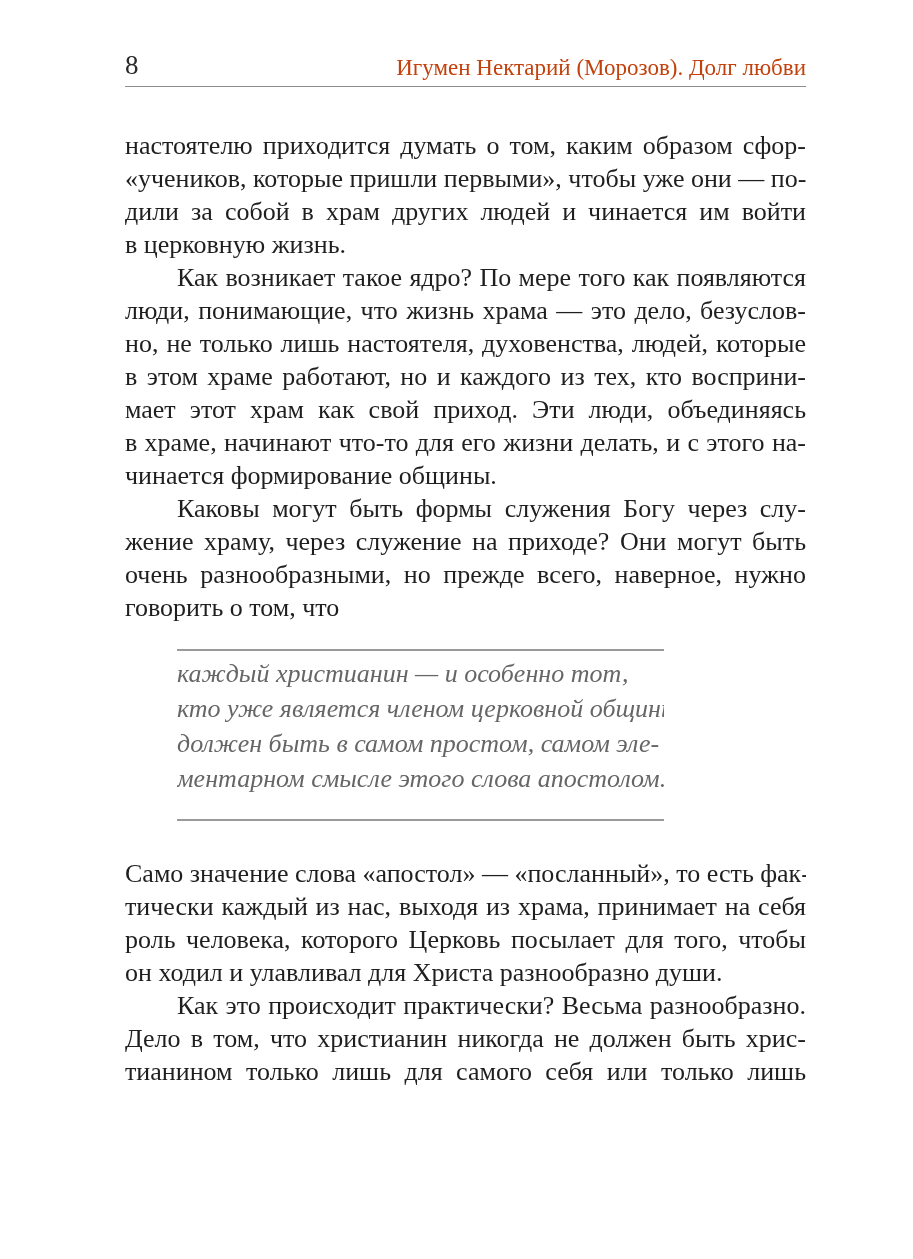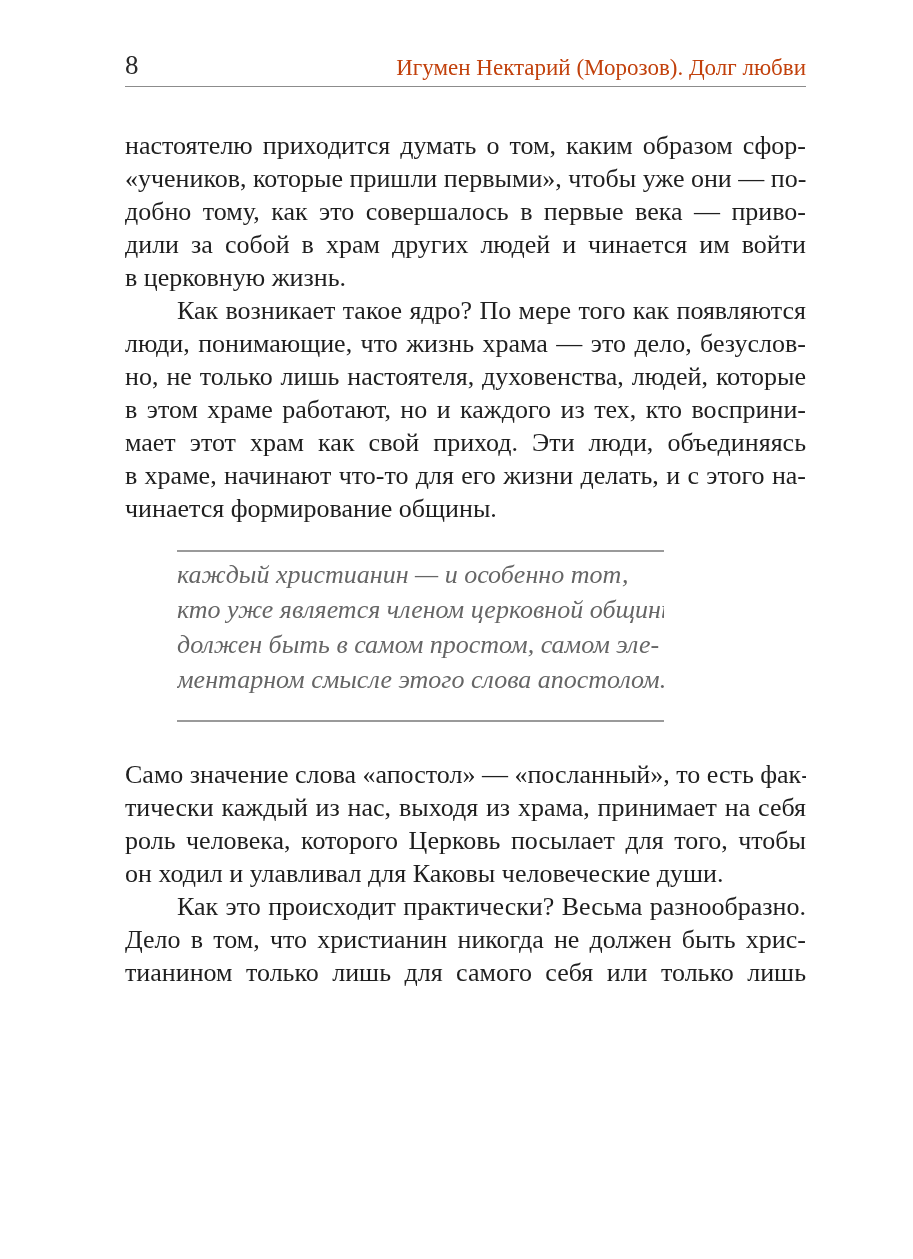--- a/index.html
+++ b/index.html
@@ -92,48 +92,53 @@
     <span class="page-number">8</span>
     <span class="running-title">Игумен Нектарий (Морозов). Долг любви</span>
   </div>
   <div class="header-rule"></div>
 
   <div class="body-text">
 
     <div class="para">
         <div class="line">настоятелю приходится думать о том, каким образом сфор-</div>
         <div class="line">«учеников, которые пришли первыми», чтобы уже они — по-</div>
-        <div class="line">добно тому, как это совершалось в первые века — приво-</div>
         <div class="line">дили за собой в храм других людей и чинается им войти</div>
         <div class="line last">в церковную жизнь.</div>
       </div>
 
     <div class="para indent">
         <div class="line">Как возникает такое ядро? По мере того как появляются</div>
         <div class="line">люди, понимающие, что жизнь храма — это дело, безуслов-</div>
         <div class="line">но, не только лишь настоятеля, духовенства, людей, которые</div>
         <div class="line">в этом храме работают, но и каждого из тех, кто восприни-</div>
         <div class="line">мает этот храм как свой приход. Эти люди, объединяясь</div>
         <div class="line">в храме, начинают что-то для его жизни делать, и с этого на-</div>
         <div class="line last">чинается формирование общины.</div>
       </div>
 
+    <div class="para indent">
+        <div class="line">Каковы могут быть формы служения Богу через слу-</div>
+        <div class="line">жение храму, через служение на приходе? Они могут быть</div>
+        <div class="line">очень разнообразными, но прежде всего, наверное, нужно</div>
+        <div class="line last">говорить о том, что</div>
+      </div>
 
     <div class="pull-quote">
         <div class="line">каждый христианин — и особенно тот,</div>
         <div class="line">кто уже является членом церковной общины —</div>
         <div class="line">должен быть в самом простом, самом эле-</div>
         <div class="line last">ментарном смысле этого слова апостолом.</div>
       </div>
 
     <div class="para">
         <div class="line">Само значение слова «апостол» — «посланный», то есть фак-</div>
         <div class="line">тически каждый из нас, выходя из храма, принимает на себя</div>
         <div class="line">роль человека, которого Церковь посылает для того, чтобы</div>
-        <div class="line last">он ходил и улавливал для Каковы человеческие души.</div>
+        <div class="line last">он ходил и улавливал для Христа разнообразно души.</div>
       </div>
 
     <div class="para indent justify-last">
         <div class="line">Как это происходит практически? Весьма разнообразно.</div>
         <div class="line">Дело в том, что христианин никогда не должен быть хрис-</div>
         <div class="line last">тианином только лишь для самого себя или только лишь</div>
       </div>
 
   </div>
 </div>

